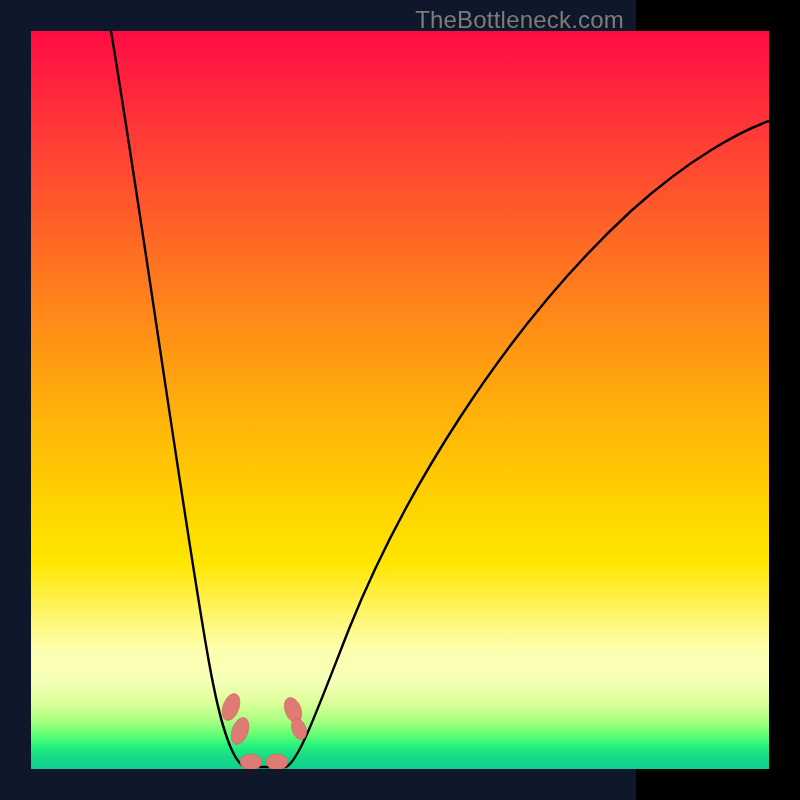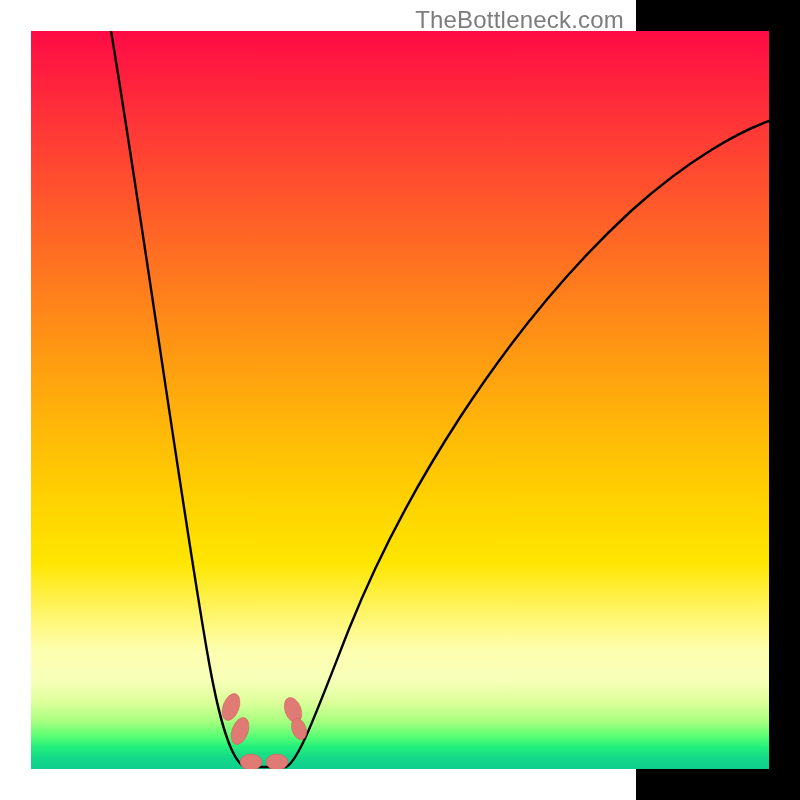--- a/index.html
+++ b/index.html
@@ -8,21 +8,21 @@
     width: 800px;
     height: 800px;
     overflow: hidden;
     background: #000;
     font-family: -apple-system, BlinkMacSystemFont, "Segoe UI", Arial, sans-serif;
   }
   .frame {
     position: relative;
     width: 636px;
     height: 800px;
-    background: #ffffff;
+    background: #0f172a;
   }
   .watermark {
     position: absolute;
     top: 6px;
     right: 12px;
     font-size: 24px;
     color: #7c7c7c;
     font-weight: 400;
     letter-spacing: 0.2px;
     z-index: 10;

